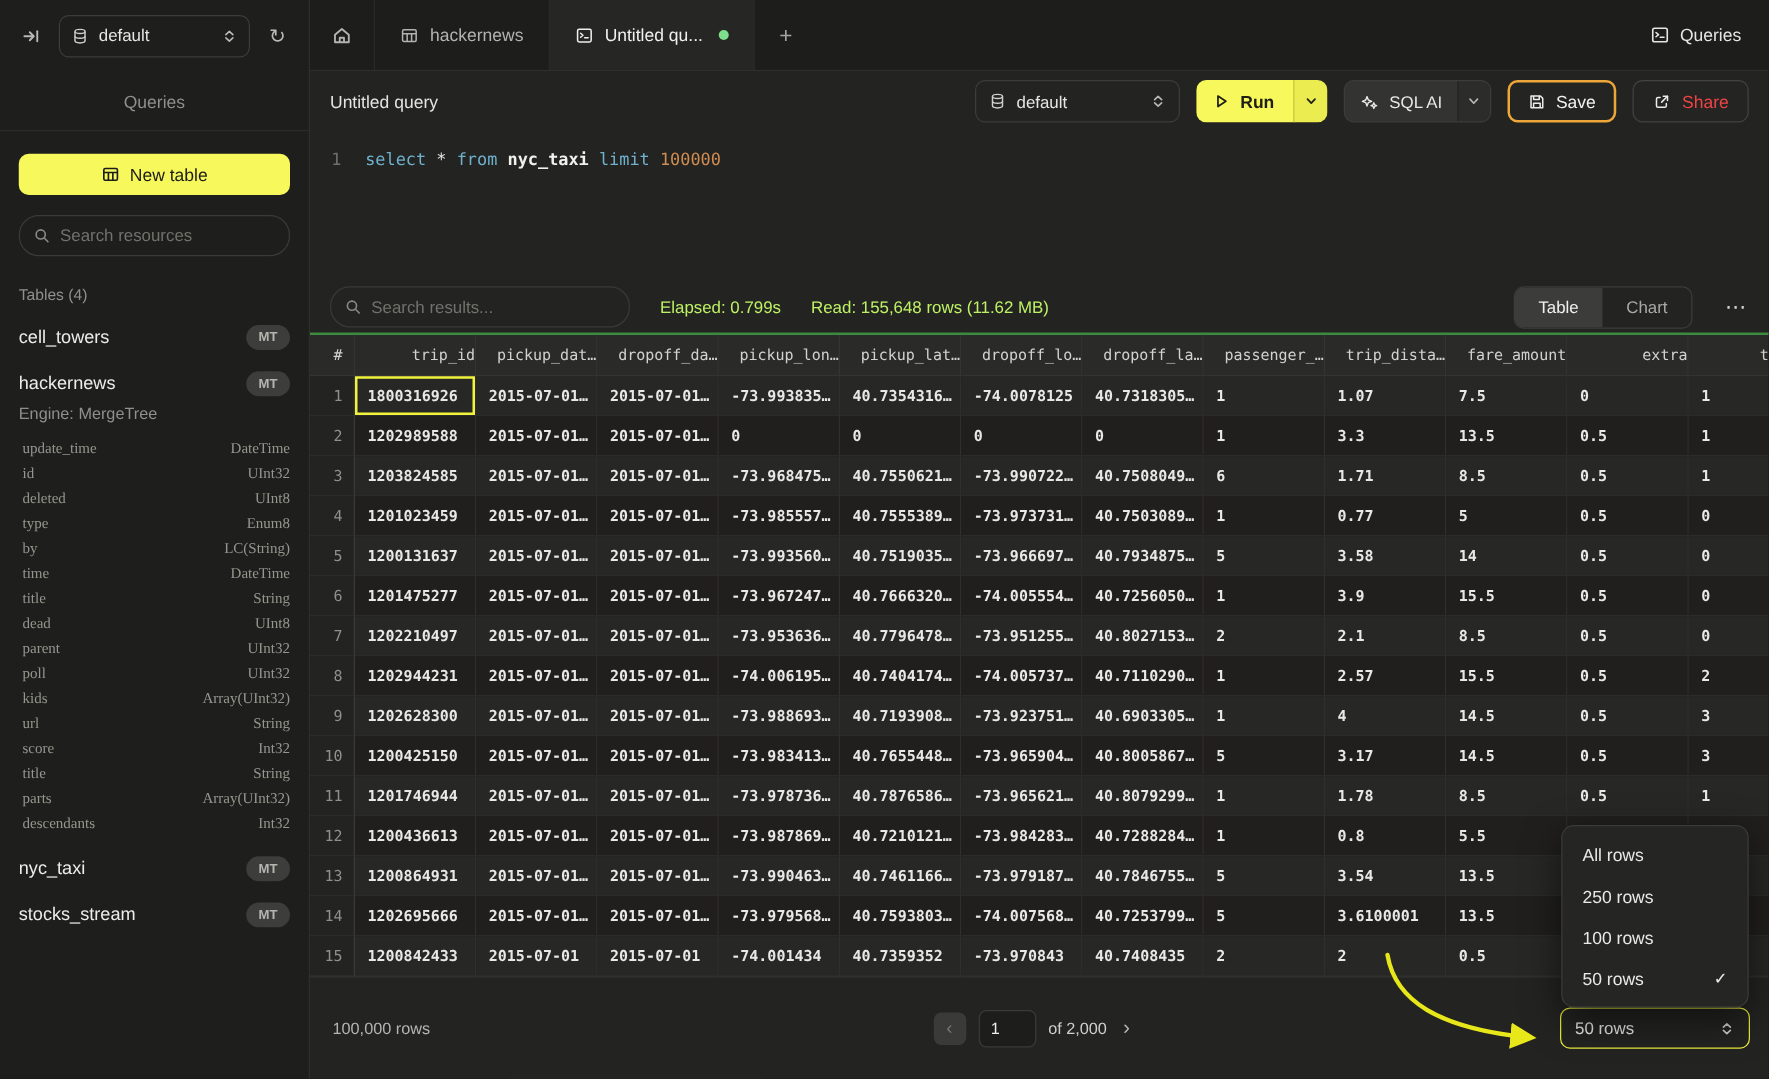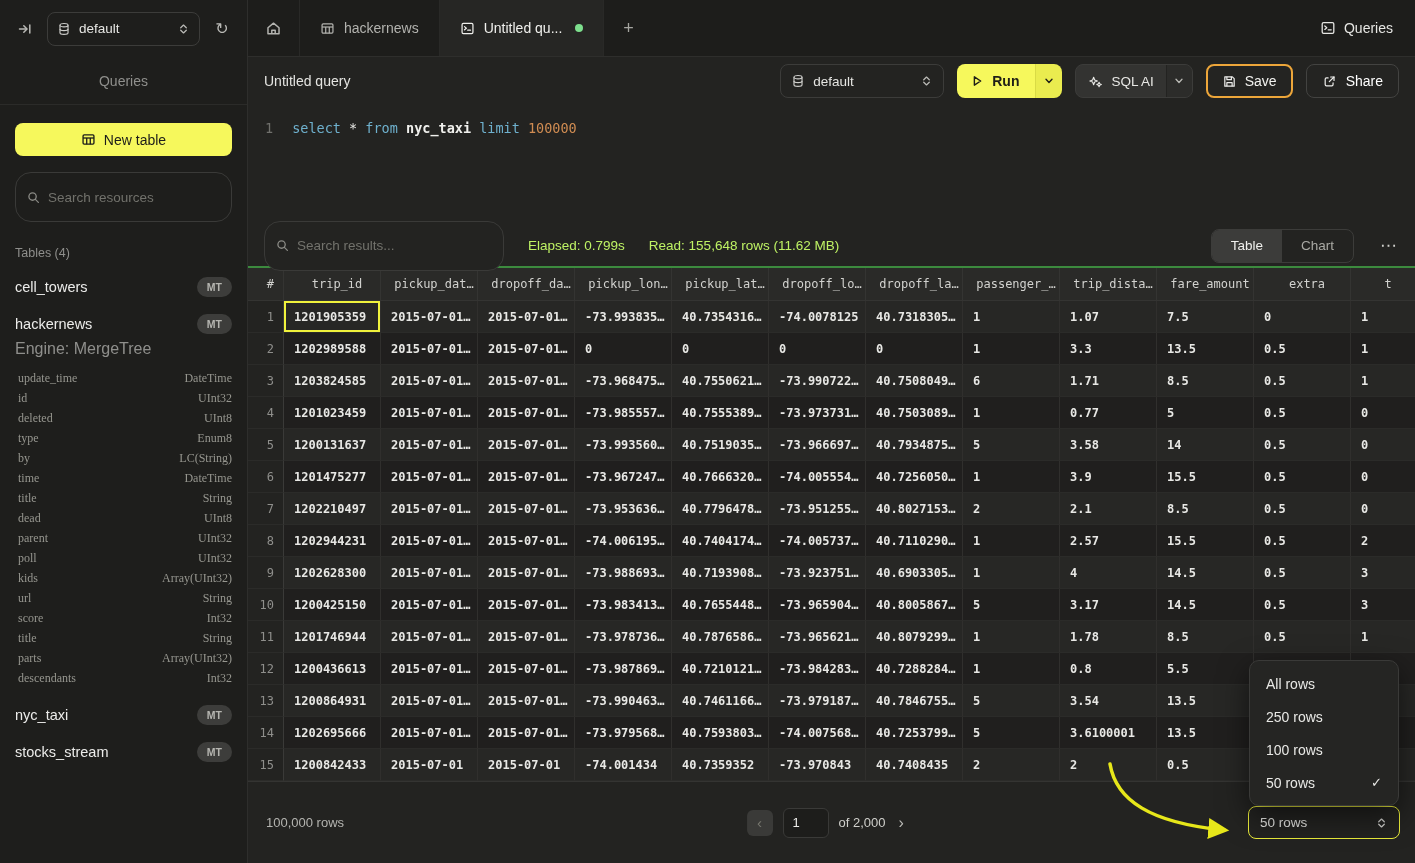--- a/index.html
+++ b/index.html
@@ -16,29 +16,29 @@
   .select.sm { height:34px; padding:0 9px; gap:8px; flex:1; font-size:13.5px; }
   .select .chev-updown { margin-left:auto; }
   .sb-tabs { height:48px; display:flex; border-bottom:1px solid #2b2b29; }
   .sb-tab { flex:1; display:flex; align-items:center; justify-content:center; font-size:14px; color:#8f8f8c; cursor:pointer; position:relative; }
   .sb-tab.active { color:#f2f2ef; font-weight:600; }
   .sb-tab.active::after { content:""; position:absolute; left:0; right:0; bottom:-1px; height:2px; background:#f0f23c; }
   .sb-body { padding:18px 15px 0 15px; overflow:hidden; }
   .new-table-btn { width:100%; height:33px; border:none; border-radius:8px; background:#f6f85c; color:#1c1c1a;
                    font-family:"Liberation Sans",sans-serif; font-size:14px; font-weight:500;
                    display:flex; align-items:center; justify-content:center; gap:8px; cursor:pointer; }
-  .search-box { height:50px; border:1px solid #3a3a38; border-radius:16px; display:flex; align-items:center; padding:0 10px; gap:7px; }
+  .search-box { height:33px; border:1px solid #3a3a38; border-radius:16px; display:flex; align-items:center; padding:0 10px; gap:7px; }
   .sb-body .search-box { margin-top:16px; }
   .search-box input { flex:1; background:transparent; border:none; outline:none; color:#d6d6d3; font-size:13.5px; font-family:"Liberation Sans",sans-serif; min-width:0; }
   .search-box input::placeholder { color:#72726c; }
   .section-label { margin-top:24px; font-size:12.5px; color:#8f8f8c; }
   .tbl-item { display:flex; align-items:center; margin-top:17px; cursor:pointer; }
   .tbl-name { font-size:14.5px; color:#ececea; font-weight:500; }
   .badge { margin-left:auto; background:#3d3d3b; color:#b5b5b0; font-size:10.5px; font-weight:700; padding:4px 10px; border-radius:11px; }
-  .engine-label { font-size:16px; color:#8f8f8c; margin-top:6px; }
+  .engine-label { font-size:13px; color:#8f8f8c; margin-top:6px; }
   .schema { margin-top:10px; font-family:Liberation Serif, serif; font-size:12px; color:#96968f; }
   .schema-row { display:flex; justify-content:space-between; line-height:20px; padding-left:3px; }
 
   
   .main { flex:1; display:flex; flex-direction:column; background:#232321; min-width:0; }
 
   .tabbar { height:57px; display:flex; align-items:stretch; background:#1d1d1b; border-bottom:1px solid #2e2e2c; }
   .tab { display:flex; align-items:center; gap:9px; padding:0 20px; font-size:14px; color:#b3b3af; border-right:1px solid #292927; cursor:pointer; }
   .tab.home { padding:0 17px; }
   .tab.active { background:#262624; color:#f0f0ed; }
@@ -53,21 +53,21 @@
   .select.md { height:34px; width:164px; padding:0 10px; gap:8px; font-size:13.5px; }
   .run-btn { height:34px; border-radius:8px; overflow:hidden; display:flex; cursor:pointer; }
   .run-main { background:#f6f85c; color:#1f1f17; display:flex; align-items:center; gap:8px; padding:0 16px 0 13px; font-size:14px; font-weight:600; }
   .run-caret { width:27px; background:#eaec4f; border-left:1px solid #d9db45; display:flex; align-items:center; justify-content:center; }
   .sqlai-btn { height:34px; border-radius:8px; border:1px solid #3c3c3a; background:#333331; display:flex; align-items:stretch; overflow:hidden; cursor:pointer; }
   .sqlai-main { display:flex; align-items:center; gap:8px; padding:0 12px; font-size:13.5px; color:#e8e8e5; }
   .sqlai-caret { width:26px; background:#2c2c2a; border-left:1px solid #232321; display:flex; align-items:center; justify-content:center; }
   .save-btn { height:34px; border-radius:8px; background:#242422; border:2px solid #eda63a; color:#f2f2ef;
               display:flex; align-items:center; gap:8px; padding:0 14px; font-size:14px; font-weight:500;
               font-family:"Liberation Sans",sans-serif; cursor:pointer; }
-  .share-btn { height:34px; border-radius:8px; background:#242422; border:1px solid #434341; color:#ffffff;
+  .share-btn { height:34px; border-radius:8px; background:#242422; border:1px solid #434341; color:#ef4444;
                display:flex; align-items:center; gap:9px; padding:0 15px; font-size:14px; font-weight:500;
                font-family:"Liberation Sans",sans-serif; cursor:pointer; }
 
   .editor { height:120px; padding:15px 0 0 17px; display:flex; font-family:"DejaVu Sans Mono", monospace; font-size:13.5px; cursor:text; }
   .editor .ln { color:#70706c; margin-right:19px; }
   .sql .tok-kw { color:#6fb1ce; }
   .sql .tok-plain { color:#e8e8e5; }
   .sql .tok-ident { color:#f0f0ed; font-weight:700; }
   .sql .tok-num { color:#d08c52; }
 
@@ -76,21 +76,21 @@
   .stat { font-size:13.5px; color:#bef264; white-space:nowrap; }
   .results-toolbar .spacer { flex:1; }
   .toggle { display:flex; border:1px solid #3c3c3a; border-radius:8px; overflow:hidden; height:34px; }
   .toggle-opt { padding:0 19px; display:flex; align-items:center; font-size:13.5px; color:#a9a9a4; cursor:pointer; }
   .toggle-opt.active { background:#3c3c3a; color:#f0f0ed; font-weight:500; }
   .more { color:#d0d0cc; font-size:17px; cursor:pointer; padding:0 2px; }
 
   .table-clip { height:515px; overflow:hidden; border-top:2px solid #3c8a3e; }
   table { border-collapse:separate; border-spacing:0; table-layout:fixed; width:100%;
           font-family:"DejaVu Sans Mono", monospace; font-size:12px; }
-  th { height:33px; background:#2a2a28; color:#d2d2cf; font-weight:400; text-align:center; padding:0 0 0 10px;
+  th { height:33px; background:#2a2a28; color:#d2d2cf; font-weight:400; text-align:right; padding:0 0 0 10px;
        border-bottom:1px solid #343432; border-right:1px solid #343432; white-space:nowrap; overflow:hidden; cursor:pointer; }
   th.numcol, td.numcol { text-align:right; padding:0 9px 0 0; }
   th.numcol { background:#2a2a28; }
   td { height:32px; color:#e8e8e5; font-weight:700; padding:0 0 0 10px; border-bottom:1px solid #2b2b29;
        border-right:1px solid #302f2d; white-space:nowrap; overflow:hidden; cursor:default; }
   td.numcol { background:#232321; color:#8f8f8c; font-weight:400; border-right:1px solid #3a3a38; }
   tbody tr:nth-child(odd) td:not(.numcol) { background:#272725; }
   tbody tr:nth-child(even) td:not(.numcol) { background:#201f1e; }
   td.selected { box-shadow: inset 0 0 0 2px #f0f23c; }
   th:last-child, td:last-child { border-right:none; }
@@ -438,21 +438,21 @@
                 <th>passenger_…</th>
                 <th>trip_dista…</th>
                 <th>fare_amount</th>
                 <th>extra</th>
                 <th>t</th>
               </tr>
             </thead>
             <tbody>
               <tr>
                 <td class="numcol">1</td>
-                <td class="selected">1201905359</td>
+                <td class="selected">1800316926</td>
                 <td>2015-07-01…</td>
                 <td>2015-07-01…</td>
                 <td>-73.993835…</td>
                 <td>40.7354316…</td>
                 <td>-74.0078125</td>
                 <td>40.7318305…</td>
                 <td>1</td>
                 <td>1.07</td>
                 <td>7.5</td>
                 <td>0</td>

